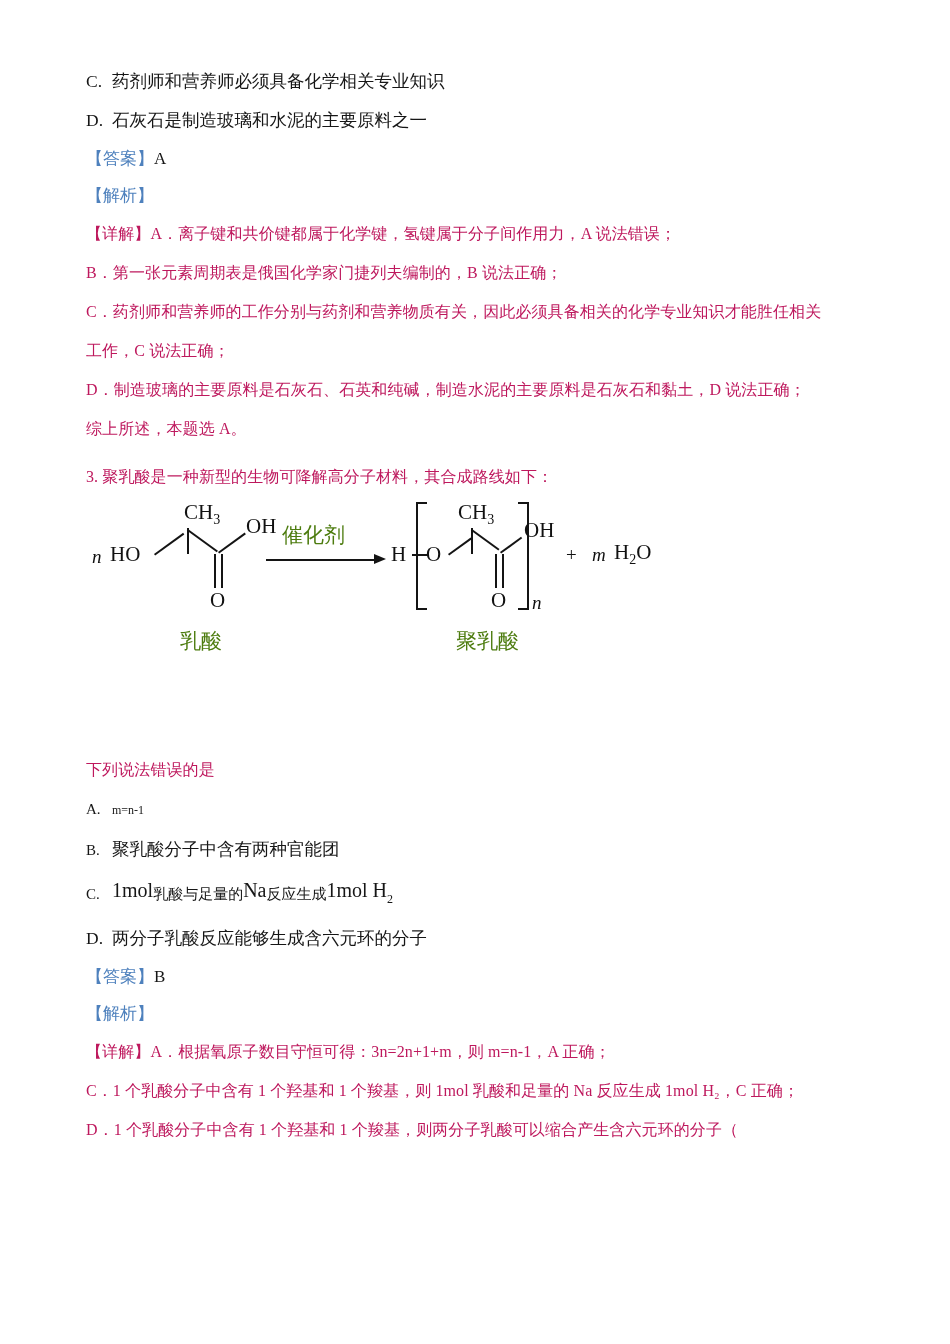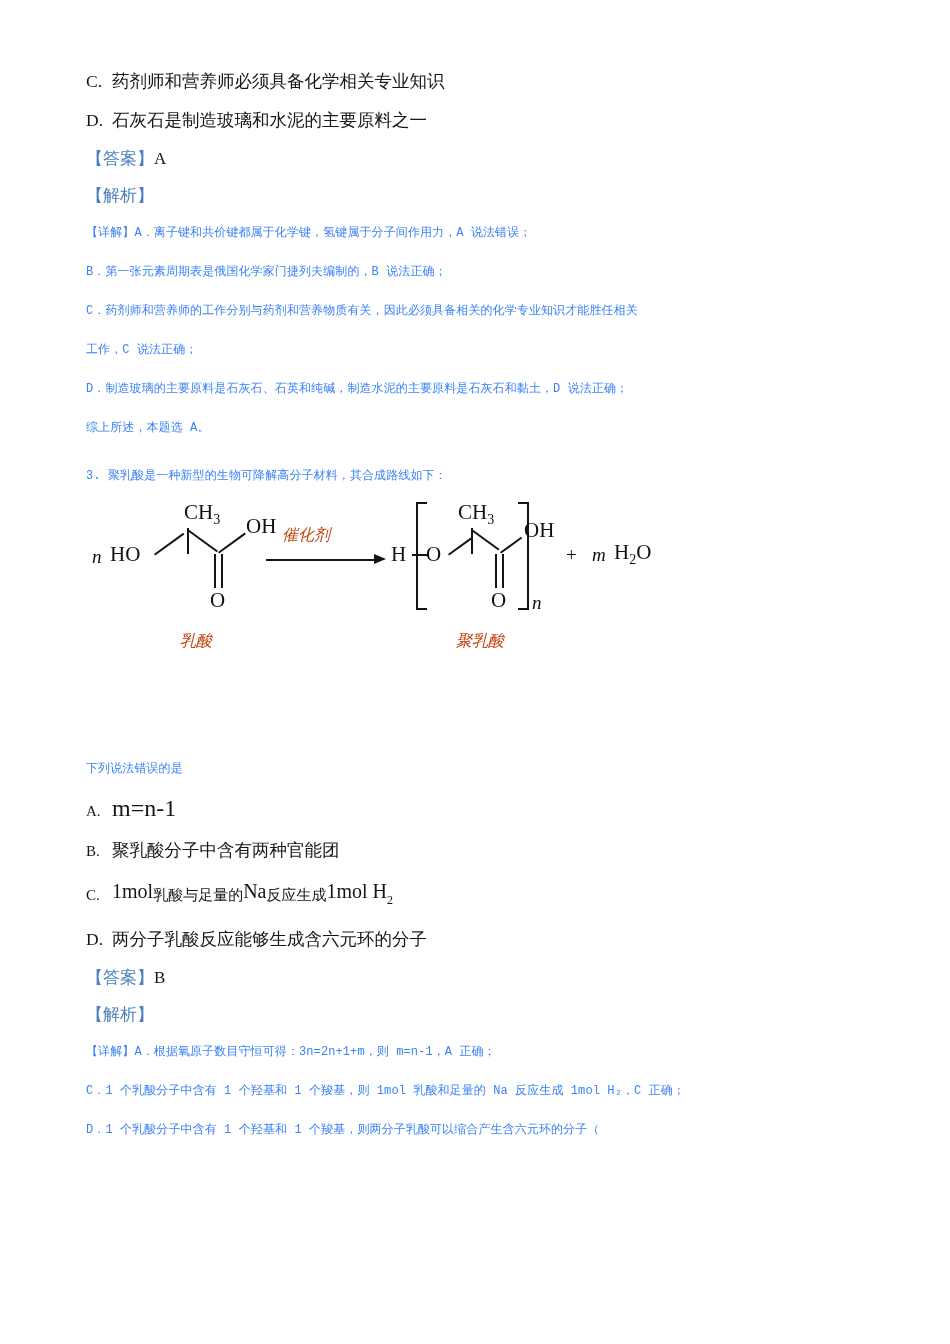--- a/index.html
+++ b/index.html
@@ -23,26 +23,25 @@
   }
   .content {
     position: absolute;
     left: 86px;
     top: 62px;
     width: 790px;
   }
 
   
   .line {
-    font-size: 12px;
+    font-size: 16px;
     line-height: 39px;
-    color: #3b82f6;
+    color: #be185d;
     letter-spacing: 0.1px;
     white-space: nowrap;
-    font-family: Liberation Mono, monospace;
   }
   .opt {
     font-size: 17.5px;
     line-height: 39px;
     color: #161616;
   }
   .opt .lbl {
     display: inline-block;
     min-width: 26px;
     font-family: "Liberation Serif", serif;
@@ -87,25 +86,24 @@
   .ital {
     font-style: italic;
     font-size: 19px;
   }
   .bond {
     position: absolute;
     background: #141414;
   }
   .lbl-cn {
     position: absolute;
-    font-size: 16px;
+    font-size: 21px;
     line-height: 22px;
-    color: #c2410c;
-    white-space: nowrap;
-    font-style: italic;
+    color: #4d7c0f;
+    white-space: nowrap;
   }
   .arrow-line {
     position: absolute;
     height: 1.6px;
     background: #141414;
   }
   .arrow-head {
     position: absolute;
     width: 0; height: 0;
     border-top: 5.5px solid transparent;
@@ -216,21 +214,21 @@
       <span class="lbl-cn" style="left:370px; top:128px;">聚乳酸</span>
 
       <span class="atom" style="left:480px; top:42px; font-size:19px;">+</span>
       <span class="atom ital" style="left:506px; top:42px;">m</span>
       <span class="atom" style="left:528px; top:40px;"><span>H</span><sub>2</sub><span>O</span></span>
     </div>
 
     <div class="line" style="margin-top:58px;">下列说法错误的是</div>
 
     <div class="opt">
-      <span class="lbl small">A.</span><span style="font-size:24px;">m=n-1</span>
+      <span class="lbl small">A.</span><span style="font-size:12px;">m=n-1</span>
     </div>
     <div class="opt">
       <span class="lbl small">B.</span><span>聚乳酸分子中含有两种官能团</span>
     </div>
     <div class="optC">
       <span class="lbl small" style="display:inline-block;min-width:26px;font-size:15px;">C.</span><span class="big">1mol</span><span class="cn">乳酸与足量的</span><span class="big">Na</span><span class="cn">反应生成</span><span class="big">1mol H</span><sub>2</sub>
     </div>
     <div class="opt">
       <span class="lbl">D.</span><span>两分子乳酸反应能够生成含六元环的分子</span>
     </div>

